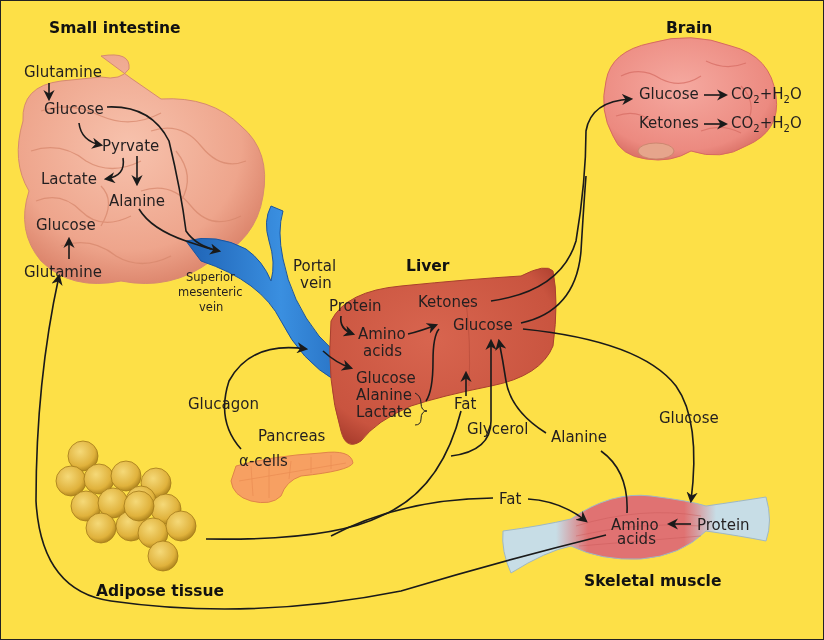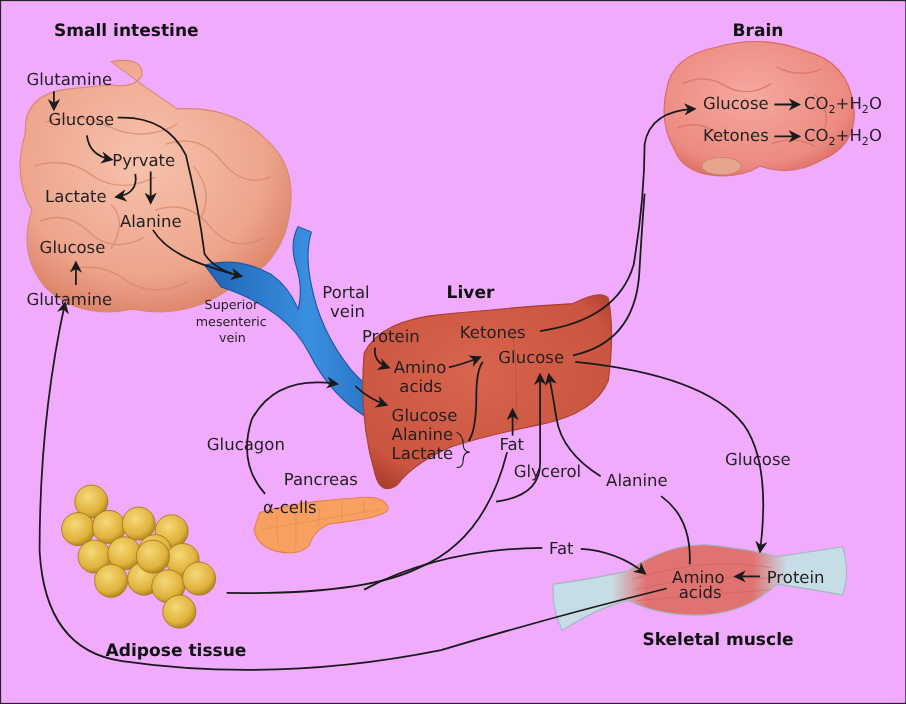--- a/index.html
+++ b/index.html
@@ -1,19 +1,19 @@
 <!DOCTYPE html>
 <html><head>
 <meta charset="utf-8">
 <style>
   html, body { margin: 0; padding: 0; background: #ffffff; }
   body { width: 824px; height: 640px; overflow: hidden; }
   #stage {
     position: relative; width: 822px; height: 638px;
-    border: 1px solid #222; background: #f0abfc;
+    border: 1px solid #222; background: #fde047;
     font-family: "DejaVu Sans", sans-serif; color: #231f20;
   }
   svg#diagram { position: absolute; left: 0; top: 0; width: 822px; height: 638px; }
   .lbl { font-family: "DejaVu Sans", sans-serif; font-size: 15px; fill: #231f20; }
   .lbl-sm { font-family: "DejaVu Sans", sans-serif; font-size: 11.5px; fill: #231f20; }
   .ttl { font-family: "DejaVu Sans", sans-serif; font-size: 15.5px; font-weight: bold; fill: #111; }
   .arrow { fill: none; stroke: #1a1a1a; stroke-width: 1.6; }
 </style>
 </head>
 <body>

